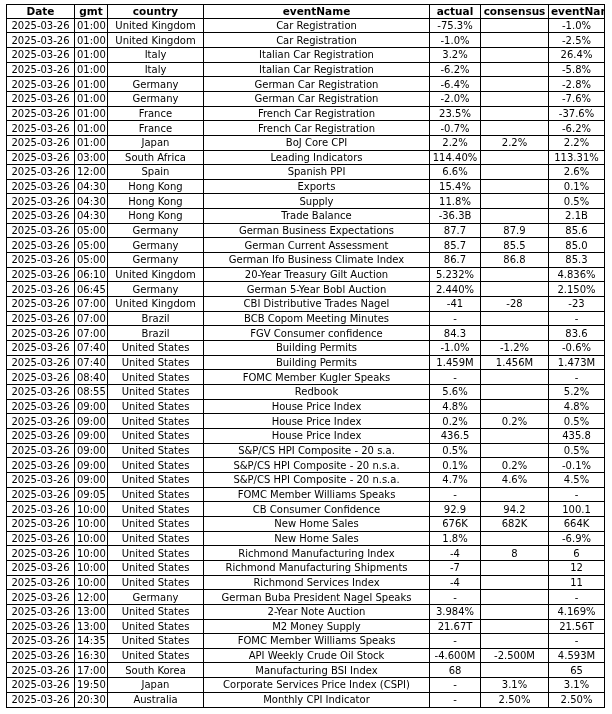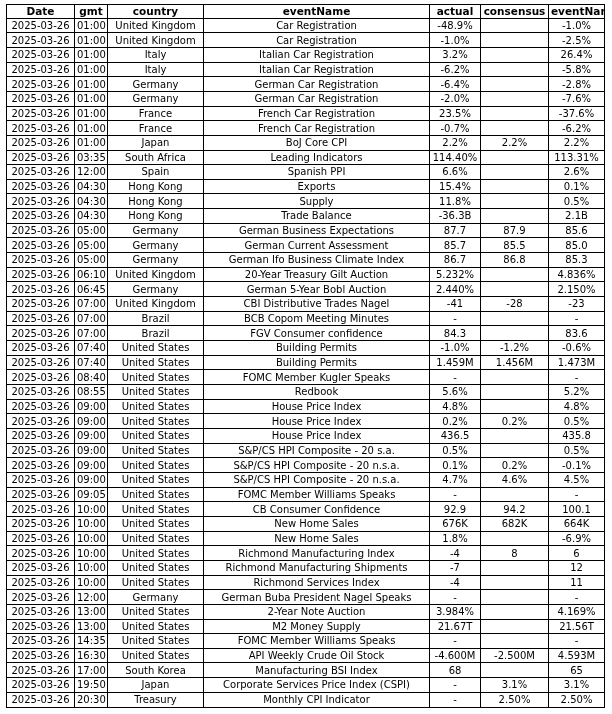--- a/index.html
+++ b/index.html
@@ -70,21 +70,21 @@
         <th>consensus</th>
         <th>eventName</th>
       </tr>
     </thead>
     <tbody>
         <tr>
           <td>2025-03-26</td>
           <td>01:00</td>
           <td>United Kingdom</td>
           <td>Car Registration</td>
-          <td>-48.9%</td>
+          <td>-75.3%</td>
           <td></td>
           <td>-1.0%</td>
         </tr>
         <tr>
           <td>2025-03-26</td>
           <td>01:00</td>
           <td>United Kingdom</td>
           <td>Car Registration</td>
           <td>-1.0%</td>
           <td></td>
@@ -148,21 +148,21 @@
           <td>2025-03-26</td>
           <td>01:00</td>
           <td>Japan</td>
           <td>BoJ Core CPI</td>
           <td>2.2%</td>
           <td>2.2%</td>
           <td>2.2%</td>
         </tr>
         <tr>
           <td>2025-03-26</td>
-          <td>03:35</td>
+          <td>03:00</td>
           <td>South Africa</td>
           <td>Leading Indicators</td>
           <td>114.40%</td>
           <td></td>
           <td>113.31%</td>
         </tr>
         <tr>
           <td>2025-03-26</td>
           <td>12:00</td>
           <td>Spain</td>
@@ -482,21 +482,21 @@
           <td>19:50</td>
           <td>Japan</td>
           <td>Corporate Services Price Index (CSPI)</td>
           <td>-</td>
           <td>3.1%</td>
           <td>3.1%</td>
         </tr>
         <tr>
           <td>2025-03-26</td>
           <td>20:30</td>
-          <td>Treasury</td>
+          <td>Australia</td>
           <td>Monthly CPI Indicator</td>
           <td>-</td>
           <td>2.50%</td>
           <td>2.50%</td>
         </tr>
       </tbody>
   </table>
 </div>
 
 </body></html>

